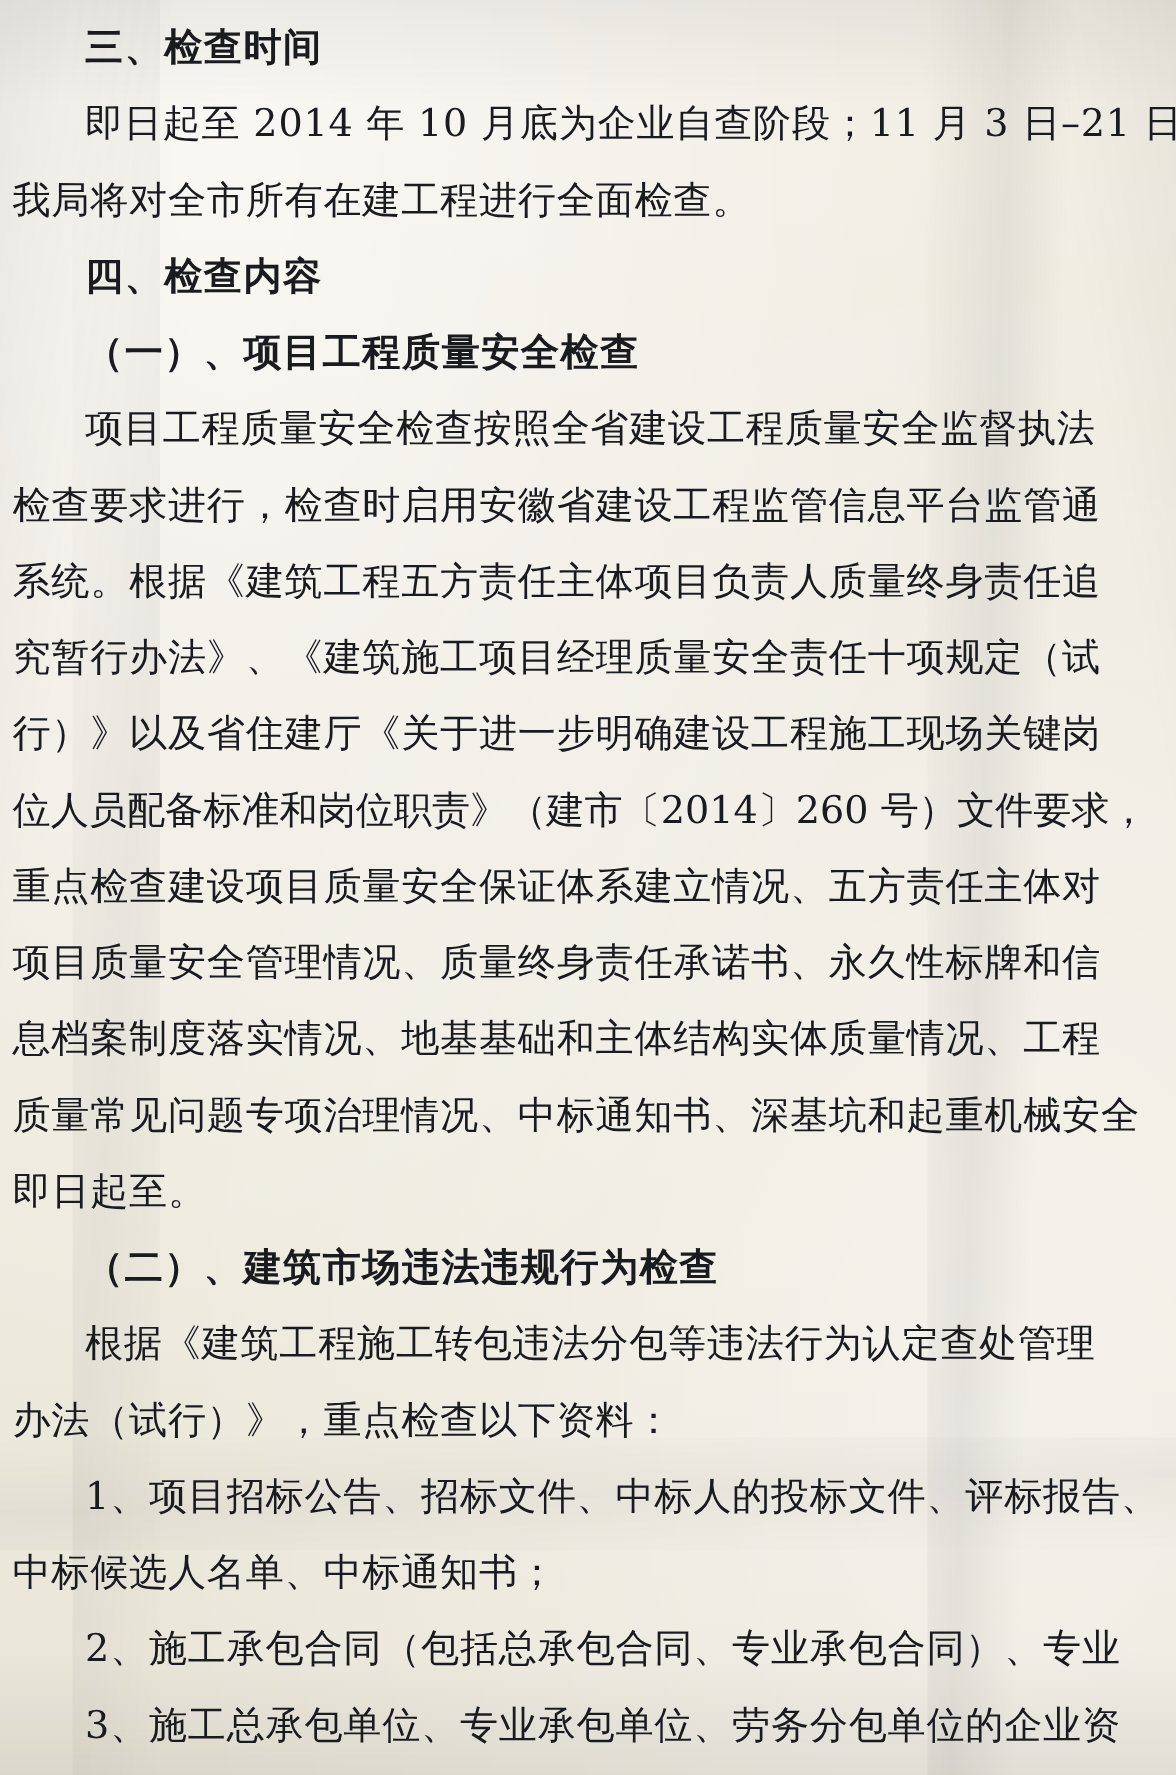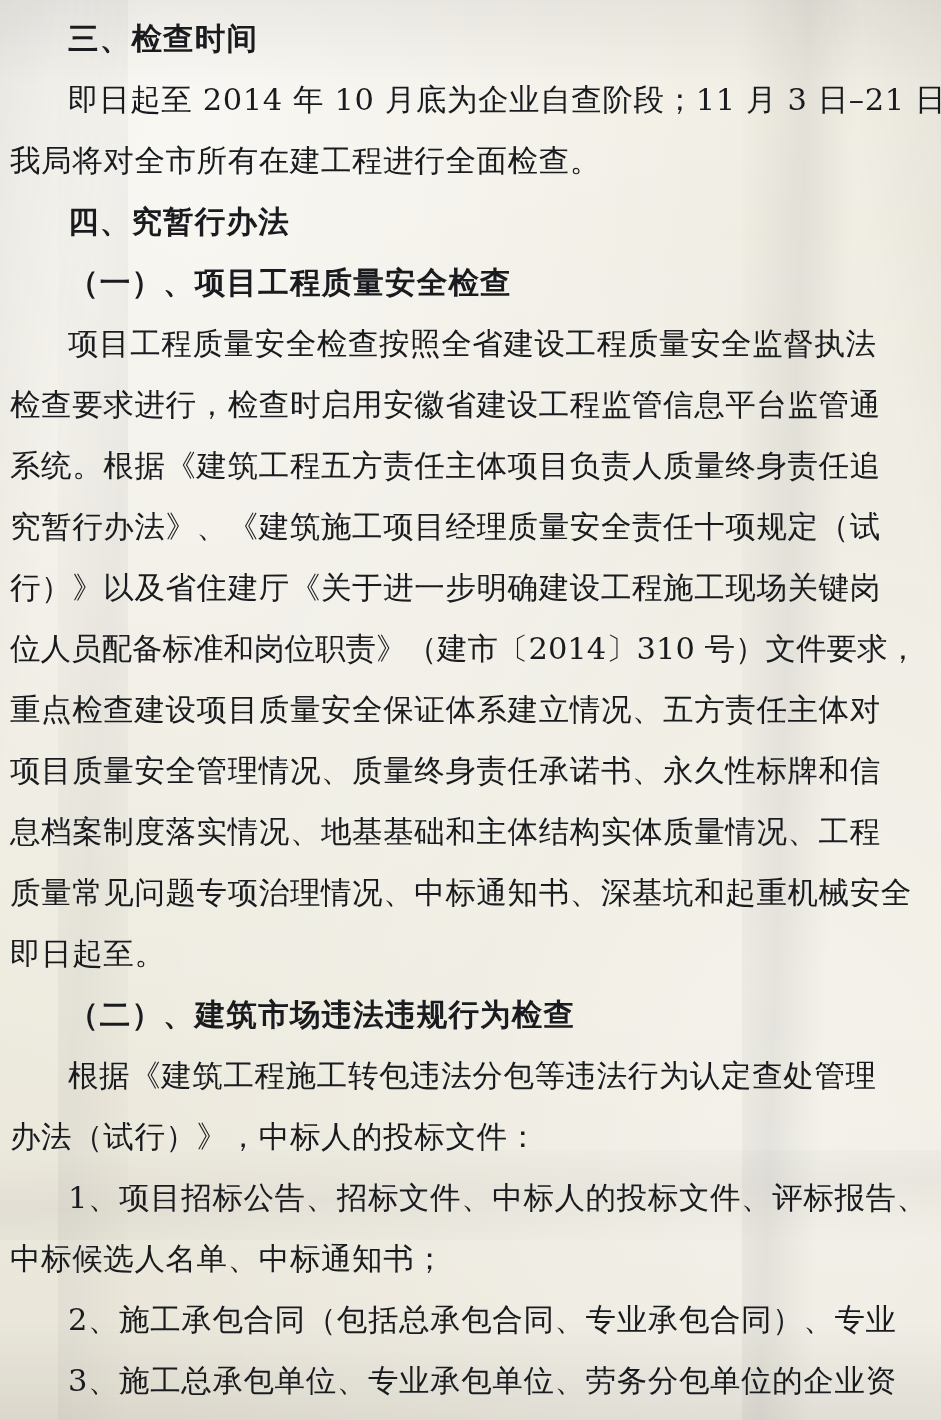--- a/index.html
+++ b/index.html
@@ -98,34 +98,34 @@
 
 <div class="page">
   <div class="crease crease-a"></div>
   <div class="crease crease-b"></div>
   <div class="crease crease-c"></div>
 
   <div class="body-text">
     <p class="line indent heading first-line">三、检查时间</p>
     <p class="line indent">即日起至 2014 年 10 月底为企业自查阶段；11 月 3 日–21 日，</p>
     <p class="line">我局将对全市所有在建工程进行全面检查。</p>
-    <p class="line indent heading">四、究暂行办法</p>
+    <p class="line indent heading">四、检查内容</p>
     <p class="line indent heading">（一）、项目工程质量安全检查</p>
     <p class="line indent">项目工程质量安全检查按照全省建设工程质量安全监督执法</p>
     <p class="line">检查要求进行，检查时启用安徽省建设工程监管信息平台监管通</p>
     <p class="line">系统。根据《建筑工程五方责任主体项目负责人质量终身责任追</p>
     <p class="line">究暂行办法》、《建筑施工项目经理质量安全责任十项规定（试</p>
     <p class="line">行）》以及省住建厅《关于进一步明确建设工程施工现场关键岗</p>
-    <p class="line tight">位人员配备标准和岗位职责》（建市〔2014〕310 号）文件要求，</p>
+    <p class="line tight">位人员配备标准和岗位职责》（建市〔2014〕260 号）文件要求，</p>
     <p class="line">重点检查建设项目质量安全保证体系建立情况、五方责任主体对</p>
     <p class="line">项目质量安全管理情况、质量终身责任承诺书、永久性标牌和信</p>
     <p class="line">息档案制度落实情况、地基基础和主体结构实体质量情况、工程</p>
     <p class="line">质量常见问题专项治理情况、中标通知书、深基坑和起重机械安全</p>
     <p class="line">即日起至。</p>
     <p class="line indent heading">（二）、建筑市场违法违规行为检查</p>
     <p class="line indent">根据《建筑工程施工转包违法分包等违法行为认定查处管理</p>
-    <p class="line">办法（试行）》，中标人的投标文件：</p>
+    <p class="line">办法（试行）》，重点检查以下资料：</p>
     <p class="line indent">1、项目招标公告、招标文件、中标人的投标文件、评标报告、</p>
     <p class="line">中标候选人名单、中标通知书；</p>
     <p class="line indent">2、施工承包合同（包括总承包合同、专业承包合同）、专业</p>
     <p class="line indent clipped-last">3、施工总承包单位、专业承包单位、劳务分包单位的企业资</p>
   </div>
 </div>
 
 </body></html>

